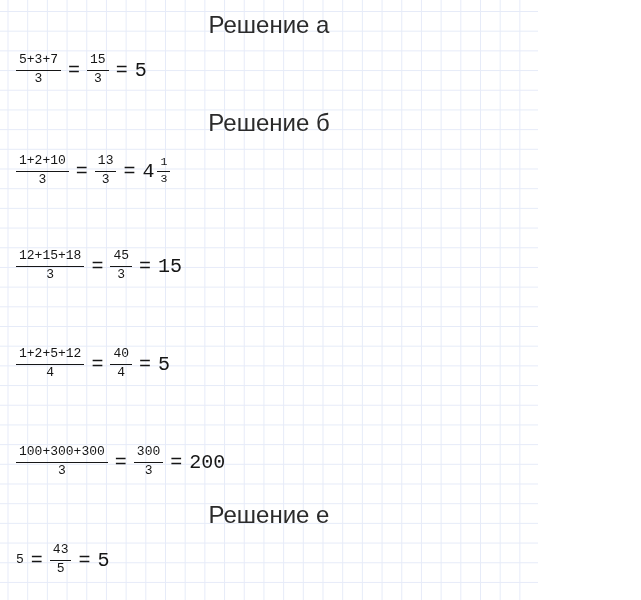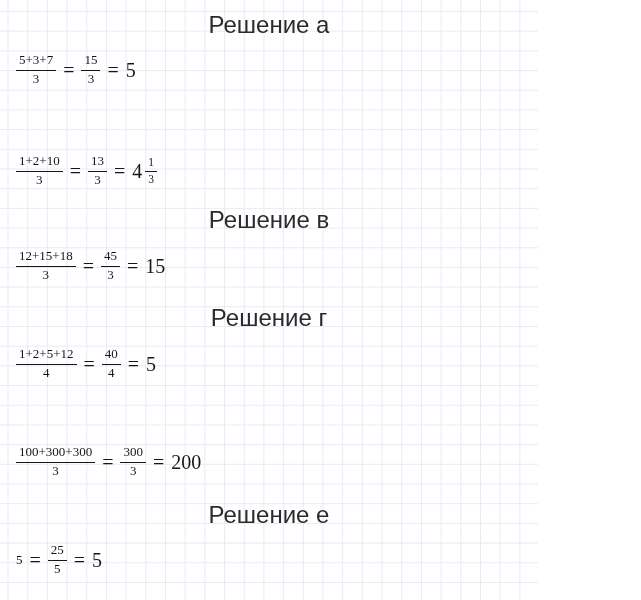--- a/index.html
+++ b/index.html
@@ -26,21 +26,21 @@
   .title{
     position:absolute;left:0;width:100%;
     margin:0;text-align:center;
     font-family:"Liberation Sans",sans-serif;
     font-size:24px;font-weight:400;line-height:26px;
     color:var(--title-color);
   }
   .formula{
     position:absolute;left:16px;height:44px;
     display:flex;align-items:center;
-    font-family:Liberation Serif, serif;
+    font-family:Liberation Mono, monospace;
     color:var(--formula-color);
     white-space:nowrap;
   }
   .frac{
     display:inline-flex;flex-direction:column;align-items:center;
     font-size:13px;line-height:1.12;text-align:center;
   }
   .frac .num{display:block;padding:0 3px 2px;border-bottom:1.3px solid var(--formula-color);}
   .frac .den{display:block;padding-top:1px;}
   .eq{font-size:20px;margin:0 7px;}
@@ -60,54 +60,53 @@
     </span>
     <span class="eq">=</span>
     <span class="frac">
       <span class="num">15</span>
       <span class="den">3</span>
     </span>
     <span class="eq">=</span>
     <span class="result">5</span>
   </div>
 
+  <h2 class="title" style="top:110px">Решение б</h2>
   <div class="formula" style="top:149px">
     <span class="frac">
       <span class="num">1+2+10</span>
       <span class="den">3</span>
     </span>
     <span class="eq">=</span>
     <span class="frac">
       <span class="num">13</span>
       <span class="den">3</span>
     </span>
     <span class="eq">=</span>
     <span class="result">4</span>
     <span class="frac mixed">
       <span class="num">1</span>
       <span class="den">3</span>
     </span>
   </div>
 
-  <h2 class="title" style="top:207px">Решение в</h2>
   <div class="formula" style="top:244px">
     <span class="frac">
       <span class="num">12+15+18</span>
       <span class="den">3</span>
     </span>
     <span class="eq">=</span>
     <span class="frac">
       <span class="num">45</span>
       <span class="den">3</span>
     </span>
     <span class="eq">=</span>
     <span class="result">15</span>
   </div>
 
-  <h2 class="title" style="top:305px">Решение г</h2>
   <div class="formula" style="top:342px">
     <span class="frac">
       <span class="num">1+2+5+12</span>
       <span class="den">4</span>
     </span>
     <span class="eq">=</span>
     <span class="frac">
       <span class="num">40</span>
       <span class="den">4</span>
     </span>
@@ -129,20 +128,20 @@
     <span class="result">200</span>
   </div>
 
   <h2 class="title" style="top:502px">Решение е</h2>
   <div class="formula" style="top:538px">
     <span class="frac">
       <span class="den">5</span>
     </span>
     <span class="eq">=</span>
     <span class="frac">
-      <span class="num">25</span>
+      <span class="num">43</span>
       <span class="den">5</span>
     </span>
     <span class="eq">=</span>
     <span class="result">5</span>
   </div>
 
 </div>
 
 </body></html>

